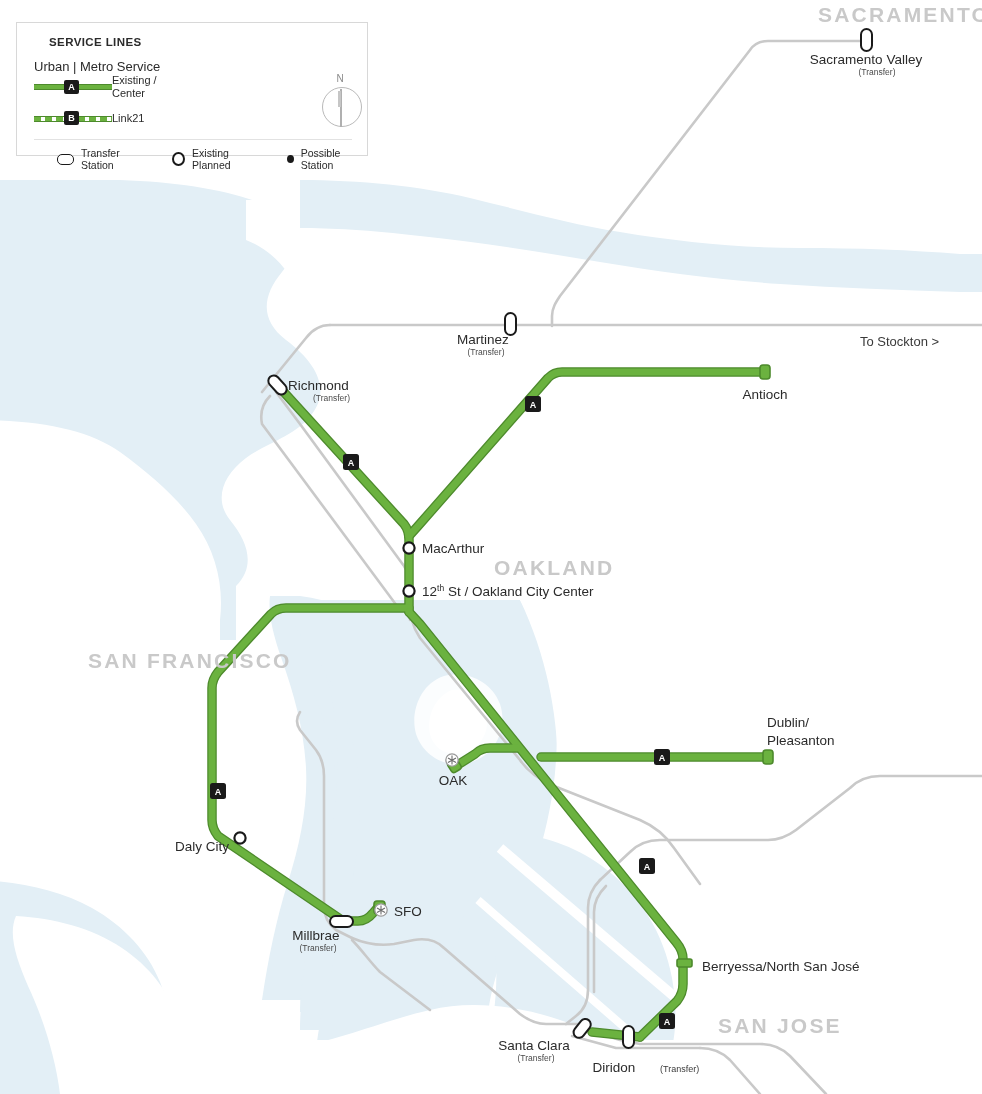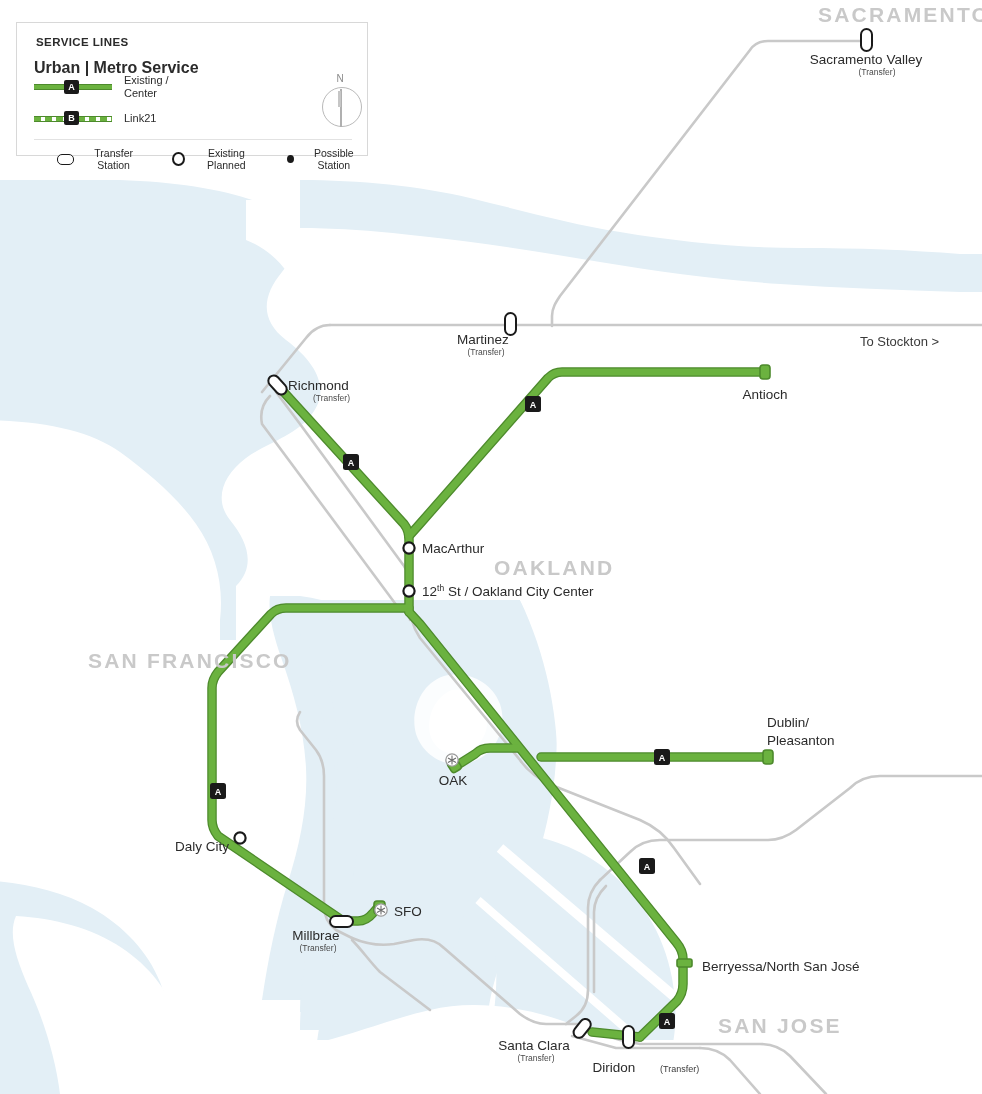--- a/index.html
+++ b/index.html
@@ -15,39 +15,39 @@
   .stn-sub{fill:#4a4a4a;font-size:8.5px;font-family:"Liberation Sans",sans-serif;}
   .stn-sub-inline{fill:#3a3a3a;font-size:9px;font-family:"Liberation Sans",sans-serif;}
   .note-label{fill:#3a3a3a;font-size:13px;font-family:"Liberation Sans",sans-serif;}
   .sup{font-size:8.5px;}
   .badge-txt{fill:#ffffff;font-size:9px;font-weight:700;text-anchor:middle;
              font-family:"Liberation Sans",sans-serif;}
 
   
   #legend{position:absolute;left:16px;top:22px;width:352px;height:134px;
           background:#ffffff;border:1px solid #d8d8d8;box-sizing:border-box;}
-  #legend .lg-title{position:absolute;left:19px;top:13px;font-size:11.5px;
+  #legend .lg-title{position:absolute;left:32px;top:13px;font-size:11.5px;
           font-weight:700;color:#2b2b2b;letter-spacing:.4px;}
-  #legend .lg-sub{position:absolute;left:17px;top:36px;font-size:16px;
-          font-weight:700;color:#2b2b2b;}
+  #legend .lg-sub{position:absolute;left:17px;top:36px;font-size:13px;
+          font-weight:400;color:#2b2b2b;}
   #legend .lg-row{position:absolute;left:17px;display:flex;align-items:center;}
   #legend .lg-row.r1{top:51px;}
   #legend .lg-row.r2{top:88px;}
   #legend .swatch{position:relative;width:78px;height:14px;display:block;}
   #legend .swatch .bar{position:absolute;left:0;top:4.5px;width:78px;height:6px;
           background:#6bb23f;border-top:1px solid #4d8a2c;border-bottom:1px solid #4d8a2c;
           box-sizing:border-box;}
   #legend .swatch .bar.dash{background:repeating-linear-gradient(to right,
           #6bb23f 0 7px,#ffffff 7px 11px);}
   #legend .swatch .chip{position:absolute;left:30px;top:0px;width:15px;height:14px;
           background:#1a1a1a;border-radius:2px;color:#fff;font-size:9px;font-weight:700;
           display:flex;align-items:center;justify-content:center;}
-  #legend .lg-txt{font-size:11px;color:#2b2b2b;margin-left:12px;line-height:1.18;}
+  #legend .lg-txt{font-size:11px;color:#2b2b2b;line-height:1.18;}
   #legend .divider{position:absolute;left:17px;top:116px;width:318px;height:1px;background:#e2e2e2;}
-  #legend .lg-keys{position:absolute;left:40px;top:124px;display:flex;align-items:center;gap:26px;text-align:center;}
+  #legend .lg-keys{position:absolute;left:40px;top:124px;display:flex;align-items:center;gap:26px;}
   #legend .key{display:flex;align-items:center;gap:7px;font-size:10.5px;color:#2b2b2b;}
   #legend .k-transfer{width:17px;height:9px;border:1.6px solid #1a1a1a;border-radius:5px;background:#fff;}
   #legend .k-exist{width:10px;height:10px;border:2px solid #1a1a1a;border-radius:50%;background:#fff;}
   #legend .k-poss{width:8px;height:8px;border-radius:50%;background:#1a1a1a;}
   #compass{position:absolute;left:292px;top:50px;width:62px;height:66px;}
   #compass .cn{position:absolute;left:0;top:0;width:62px;text-align:center;
                font-size:10px;color:#8a8a8a;}
   #compass .ring{position:absolute;left:13px;top:14px;width:38px;height:38px;
                border:1.4px solid #b9b9b9;border-radius:50%;}
   #compass .needle{position:absolute;left:31px;top:16px;width:2.4px;height:38px;background:#b0b0b0;}

